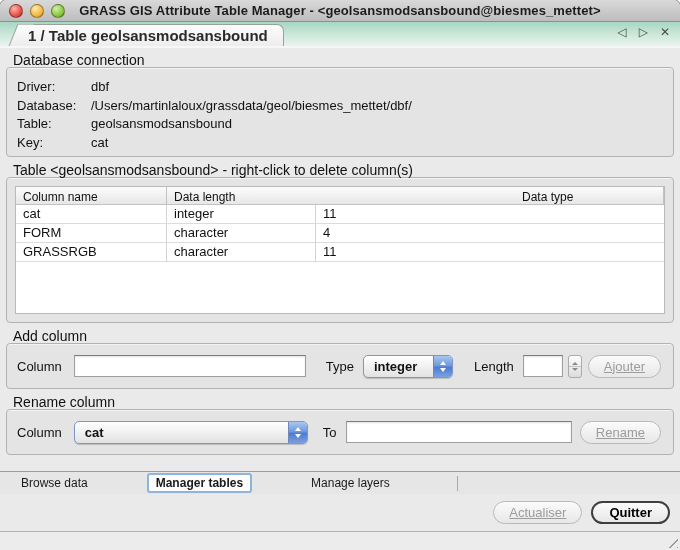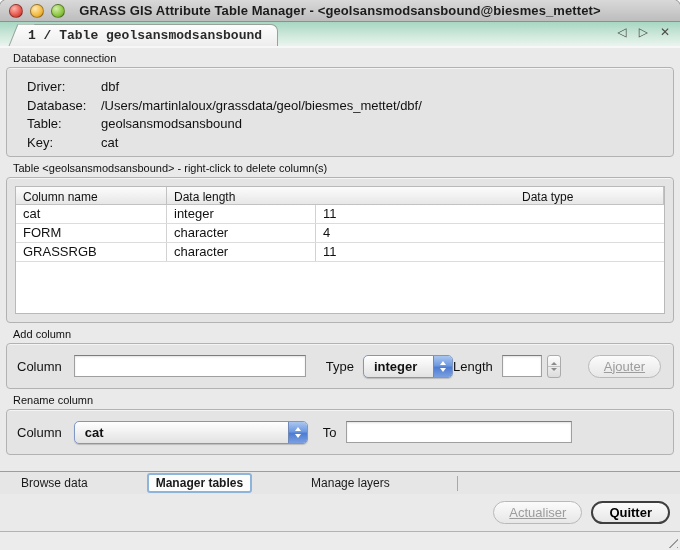--- a/index.html
+++ b/index.html
@@ -44,36 +44,36 @@
     background:linear-gradient(#fdfdfd,#ededed);
     border:1px solid #97a29b; border-bottom:none;
     border-radius:2px 7px 0 0;
   }
   .doc-tab::after{ 
     content:""; position:absolute; left:-9px; top:0; bottom:0; width:16px; z-index:0;
     background:linear-gradient(#fdfdfd,#ededed);
     border-left:1px solid #97a29b; border-top:1px solid #b9c4bd;
     transform:skewX(-22deg);
   }
-  .doc-tab span{ position:relative; z-index:1; font-size:13px; font-weight:700; color:#2a2a2a; white-space:nowrap;font-family:Liberation Mono, monospace; }
+  .doc-tab span{ position:relative; z-index:1; font-size:15px; font-weight:700; color:#2a2a2a; white-space:nowrap; }
   .strip-nav{ position:absolute; right:10px; top:0; bottom:4px; display:flex; align-items:center; gap:12px; }
   .strip-nav .glyph{ font-size:12px; color:#4a4a4a; cursor:default; line-height:1; }
 
   
   .content{ flex:1 1 auto; padding:3px 6px 0 6px; }
 
   .group{ margin-bottom:5px; }
-  .group-title{ font-size:11px; color:#101010; margin:1px 0 2px 7px; height:13px; }
+  .group-title{ font-size:14px; color:#101010; margin:1px 0 2px 7px; height:13px; }
   .group-box{
     border:1px solid #b2b2b2; border-radius:4px; background:#e4e4e4;
     box-shadow:inset 0 1px 0 rgba(255,255,255,.6);
   }
 
   
-  .db-box{ height:90px; padding:10px 10px 6px 20px; }
+  .db-box{ height:90px; padding:10px 10px 6px 10px; }
   .db-row{ display:flex; font-size:13px; line-height:18.5px; }
   .db-label{ width:74px; flex:0 0 74px; }
   .db-value{ white-space:nowrap; }
 
   
   .tbl-box{ height:146px; padding:8px; }
   .grid{
     height:100%; background:#ffffff; border:1px solid #b9b9b9; overflow:hidden;
     display:flex; flex-direction:column; font-size:13px;
   }
@@ -244,21 +244,21 @@
         <span class="lbl">Column</span>
         <input class="tfield" style="width: 232px; margin-left: 12px;" type="text" value="">
         <span class="lbl" style="margin-left:20px;">Type</span>
         <div class="combo" style="width:90px; margin-left:9px;">
           <span class="val">integer</span>
           <span class="cap">
               <i class="arr-up"></i>
               <i class="arr-dn"></i>
             </span>
         </div>
-        <span class="lbl" style="">Length</span>
+        <span class="lbl" style="margin-left:21px;">Length</span>
         <input class="tfield" style="width: 40px; margin-left: 9px;" type="text" value="">
         <div class="spinner" style="margin-left:5px;">
           <i class="sp-up"></i>
           <span class="sep"></span>
           <i class="sp-dn"></i>
         </div>
         <button class="pill disabled" style="margin-left:auto; margin-right:2px;">Ajouter</button>
       </div>
     </div>
 
@@ -268,20 +268,21 @@
         <span class="lbl">Column</span>
         <div class="combo" style="width:234px; margin-left:12px;">
           <span class="val">cat</span>
           <span class="cap">
               <i class="arr-up"></i>
               <i class="arr-dn"></i>
             </span>
         </div>
         <span class="lbl" style="margin-left:15px;">To</span>
         <input class="tfield" style="width: 226px; margin-left: 9px;" type="text" value="">
+        <button class="pill disabled" style="margin-left:auto; margin-right:2px;">Rename</button>
       </div>
     </div>
 
   </div>
 
   <div class="bottom-tabs">
     <span class="btab">Browse data</span>
     <span class="btab selected">Manager tables</span>
     <span class="btab">Manage layers</span>
     <span class="btab-divider"></span>

